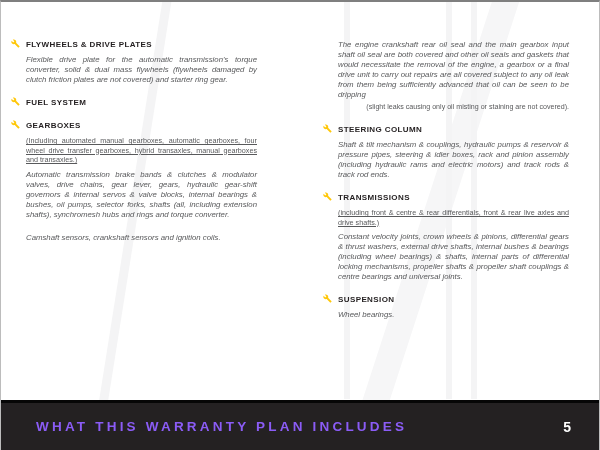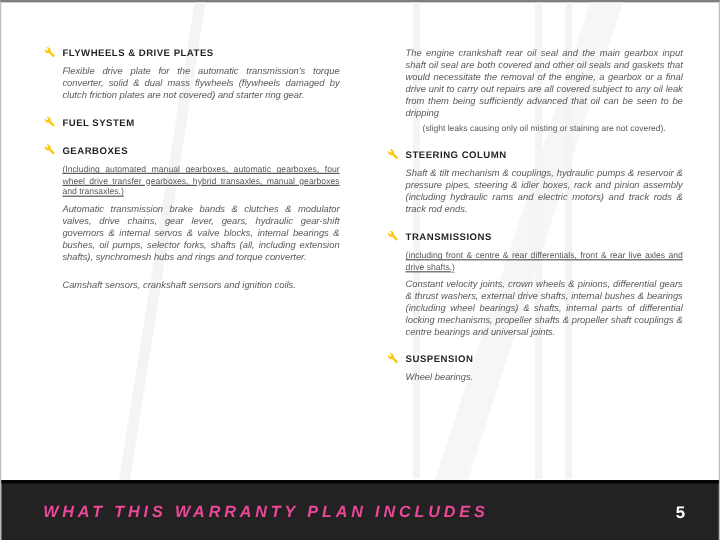--- a/index.html
+++ b/index.html
@@ -17,21 +17,21 @@
   
   .wm{position:absolute;background:#f4f4f5;pointer-events:none;}
   .wm-diag-left{left:128px;top:-20px;width:9px;height:460px;transform:rotate(9deg);}
   .wm-diag-right{left:420px;top:-40px;width:26px;height:520px;transform:rotate(18deg);background:#f6f6f7;}
   .wm-v1{left:343px;top:0;width:6px;height:397px;}
   .wm-v2{left:445px;top:0;width:6px;height:397px;}
   .wm-v3{left:470px;top:0;width:6px;height:397px;}
 
   .content{position:absolute;top:38px;left:0;width:600px;height:359px;}
   .col{position:absolute;top:0;}
-  .col-left{left:36px;width:246px;}
+  .col-left{left:10px;width:246px;}
   .col-right{left:322px;width:246px;}
 
   section{margin:0 0 13px 0;}
   .sec-head{display:flex;align-items:flex-start;margin:0 0 5px 0;}
   .icon{width:10px;flex:0 0 10px;margin-right:5px;margin-top:-1px;line-height:0;}
   .icon svg{width:9px;height:9px;display:block;}
   h3{
     margin:0;font-size:8px;font-weight:bold;color:#231f20;
     letter-spacing:0.4px;line-height:10px;
   }
@@ -40,32 +40,32 @@
     text-align:justify;
     font-style:italic;
   }
   .note{
     margin:0 0 5px 15px;font-size:7.2px;line-height:9.5px;color:#58595b;
     text-align:justify;
     text-decoration:underline;
   }
   .fine{
     margin:-2px 0 4px 15px;font-size:7.1px;line-height:10px;color:#58595b;
-    text-align:center;
+    text-align:right;
   }
 
   footer{
     position:absolute;left:0;bottom:0;width:600px;height:50px;
     background:#242122;border-top:3px solid #060606;
     box-sizing:border-box;
     display:flex;align-items:center;justify-content:space-between;
     padding:0 30px 0 35px;
   }
   .footer-title{
-    color:#ec4899;font-size:13.5px;font-weight:bold;letter-spacing:3.2px;font-style:italic;
+    color:#8b5cf6;font-size:13.5px;font-weight:bold;letter-spacing:3.2px;
   }
   .page-number{
     color:#ffffff;font-size:14px;font-weight:bold;
   }
 </style>
 </head>
 <body>
 
 <div class="slide">
   <div class="wm wm-diag-left"></div>

